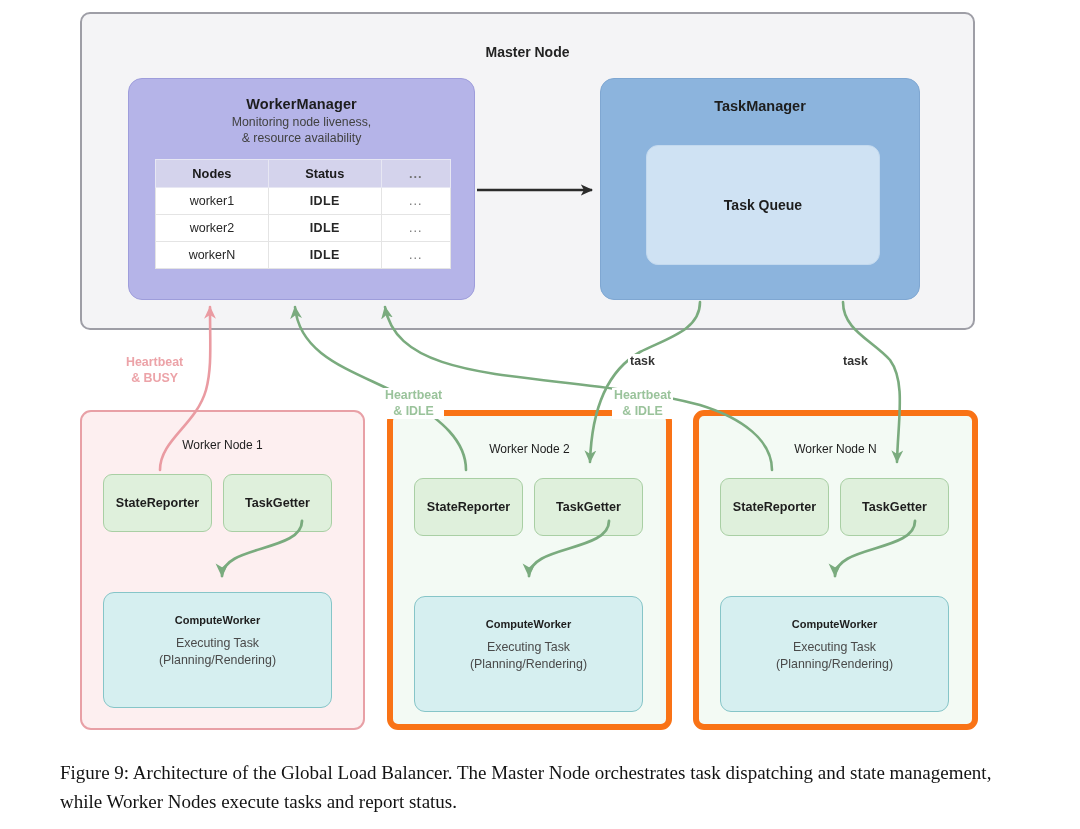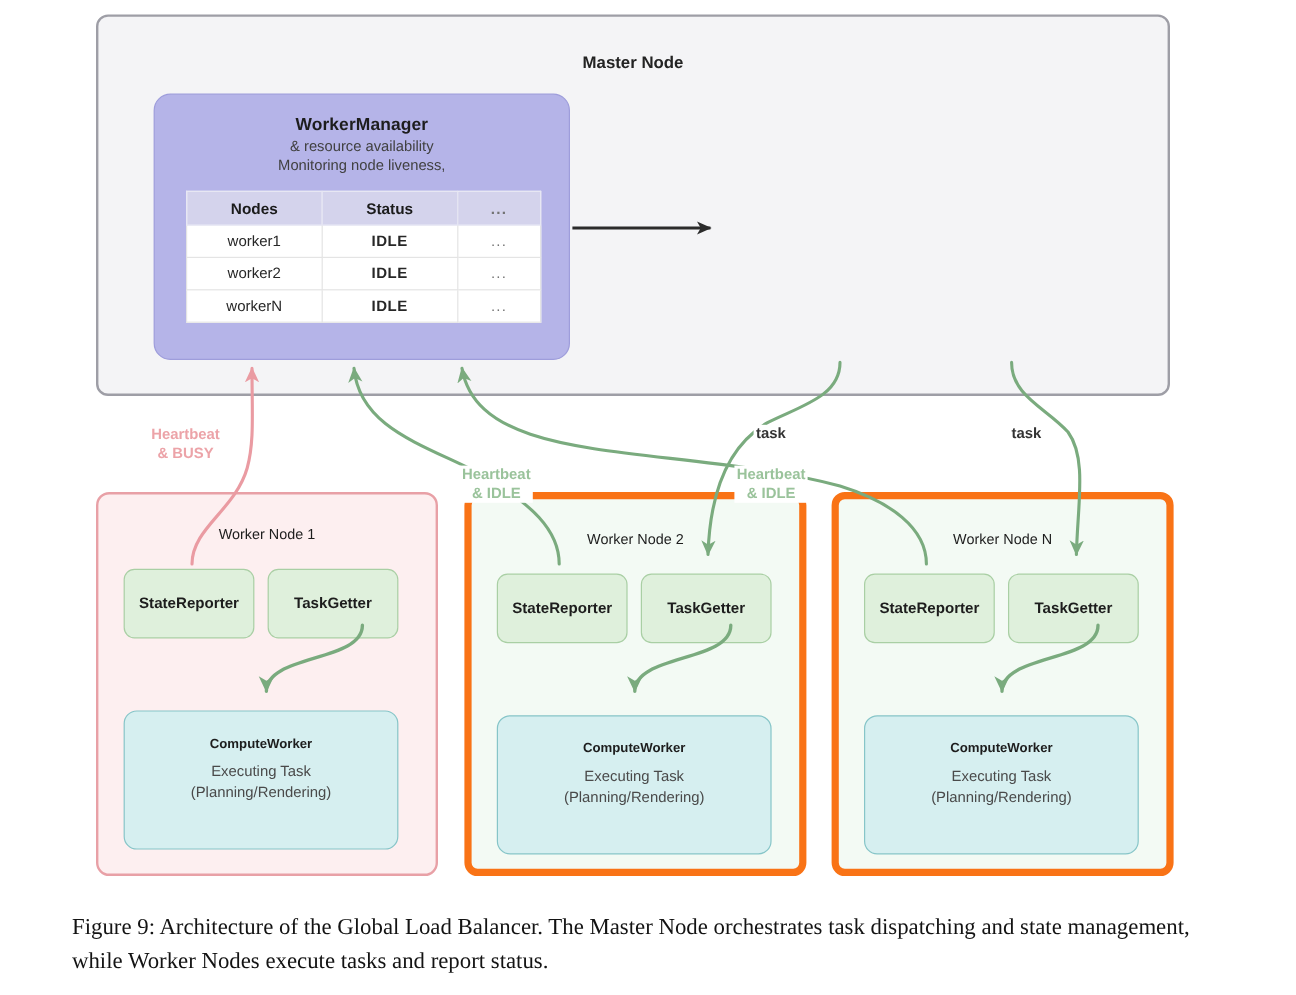--- a/index.html
+++ b/index.html
@@ -304,22 +304,22 @@
     <path d="M 915 521 C 915 552, 835 545, 835 576" fill="none" stroke="#7aab7e" stroke-width="2.8" stroke-linecap="round" marker-end="url(#arrow-green)"></path>
   </svg>
 
   <div class="box master-node">
     <div class="master-title">Master Node</div>
   </div>
 
   <div class="box worker-manager">
     <div class="wm-title">WorkerManager</div>
     <div class="wm-sub">
+      <div>Monitoring node liveness,</div>
       <div>&amp; resource availability</div>
-      <div>Monitoring node liveness,</div>
     </div>
 
     <table class="nodes-table">
       <thead>
         <tr>
           <th>Nodes</th>
           <th>Status</th>
           <th class="dots">...</th>
         </tr>
       </thead>
@@ -336,20 +336,26 @@
         </tr>
         <tr>
           <td>workerN</td>
           <td class="st-idle">IDLE</td>
           <td class="dots">...</td>
         </tr>
       </tbody>
     </table>
   </div>
 
+  <div class="box task-manager">
+    <div class="tm-title">TaskManager</div>
+    <div class="task-queue">
+      <span>Task Queue</span>
+    </div>
+  </div>
 
   <div class="box worker-panel busy wp1">
     <div class="wp-title">Worker Node 1</div>
     <div class="small-box sb-left">StateReporter</div>
     <div class="small-box sb-right">TaskGetter</div>
     <div class="compute-worker">
       <div class="cw-title">ComputeWorker</div>
       <div class="cw-sub">
         <div>Executing Task</div>
         <div>(Planning/Rendering)</div>

